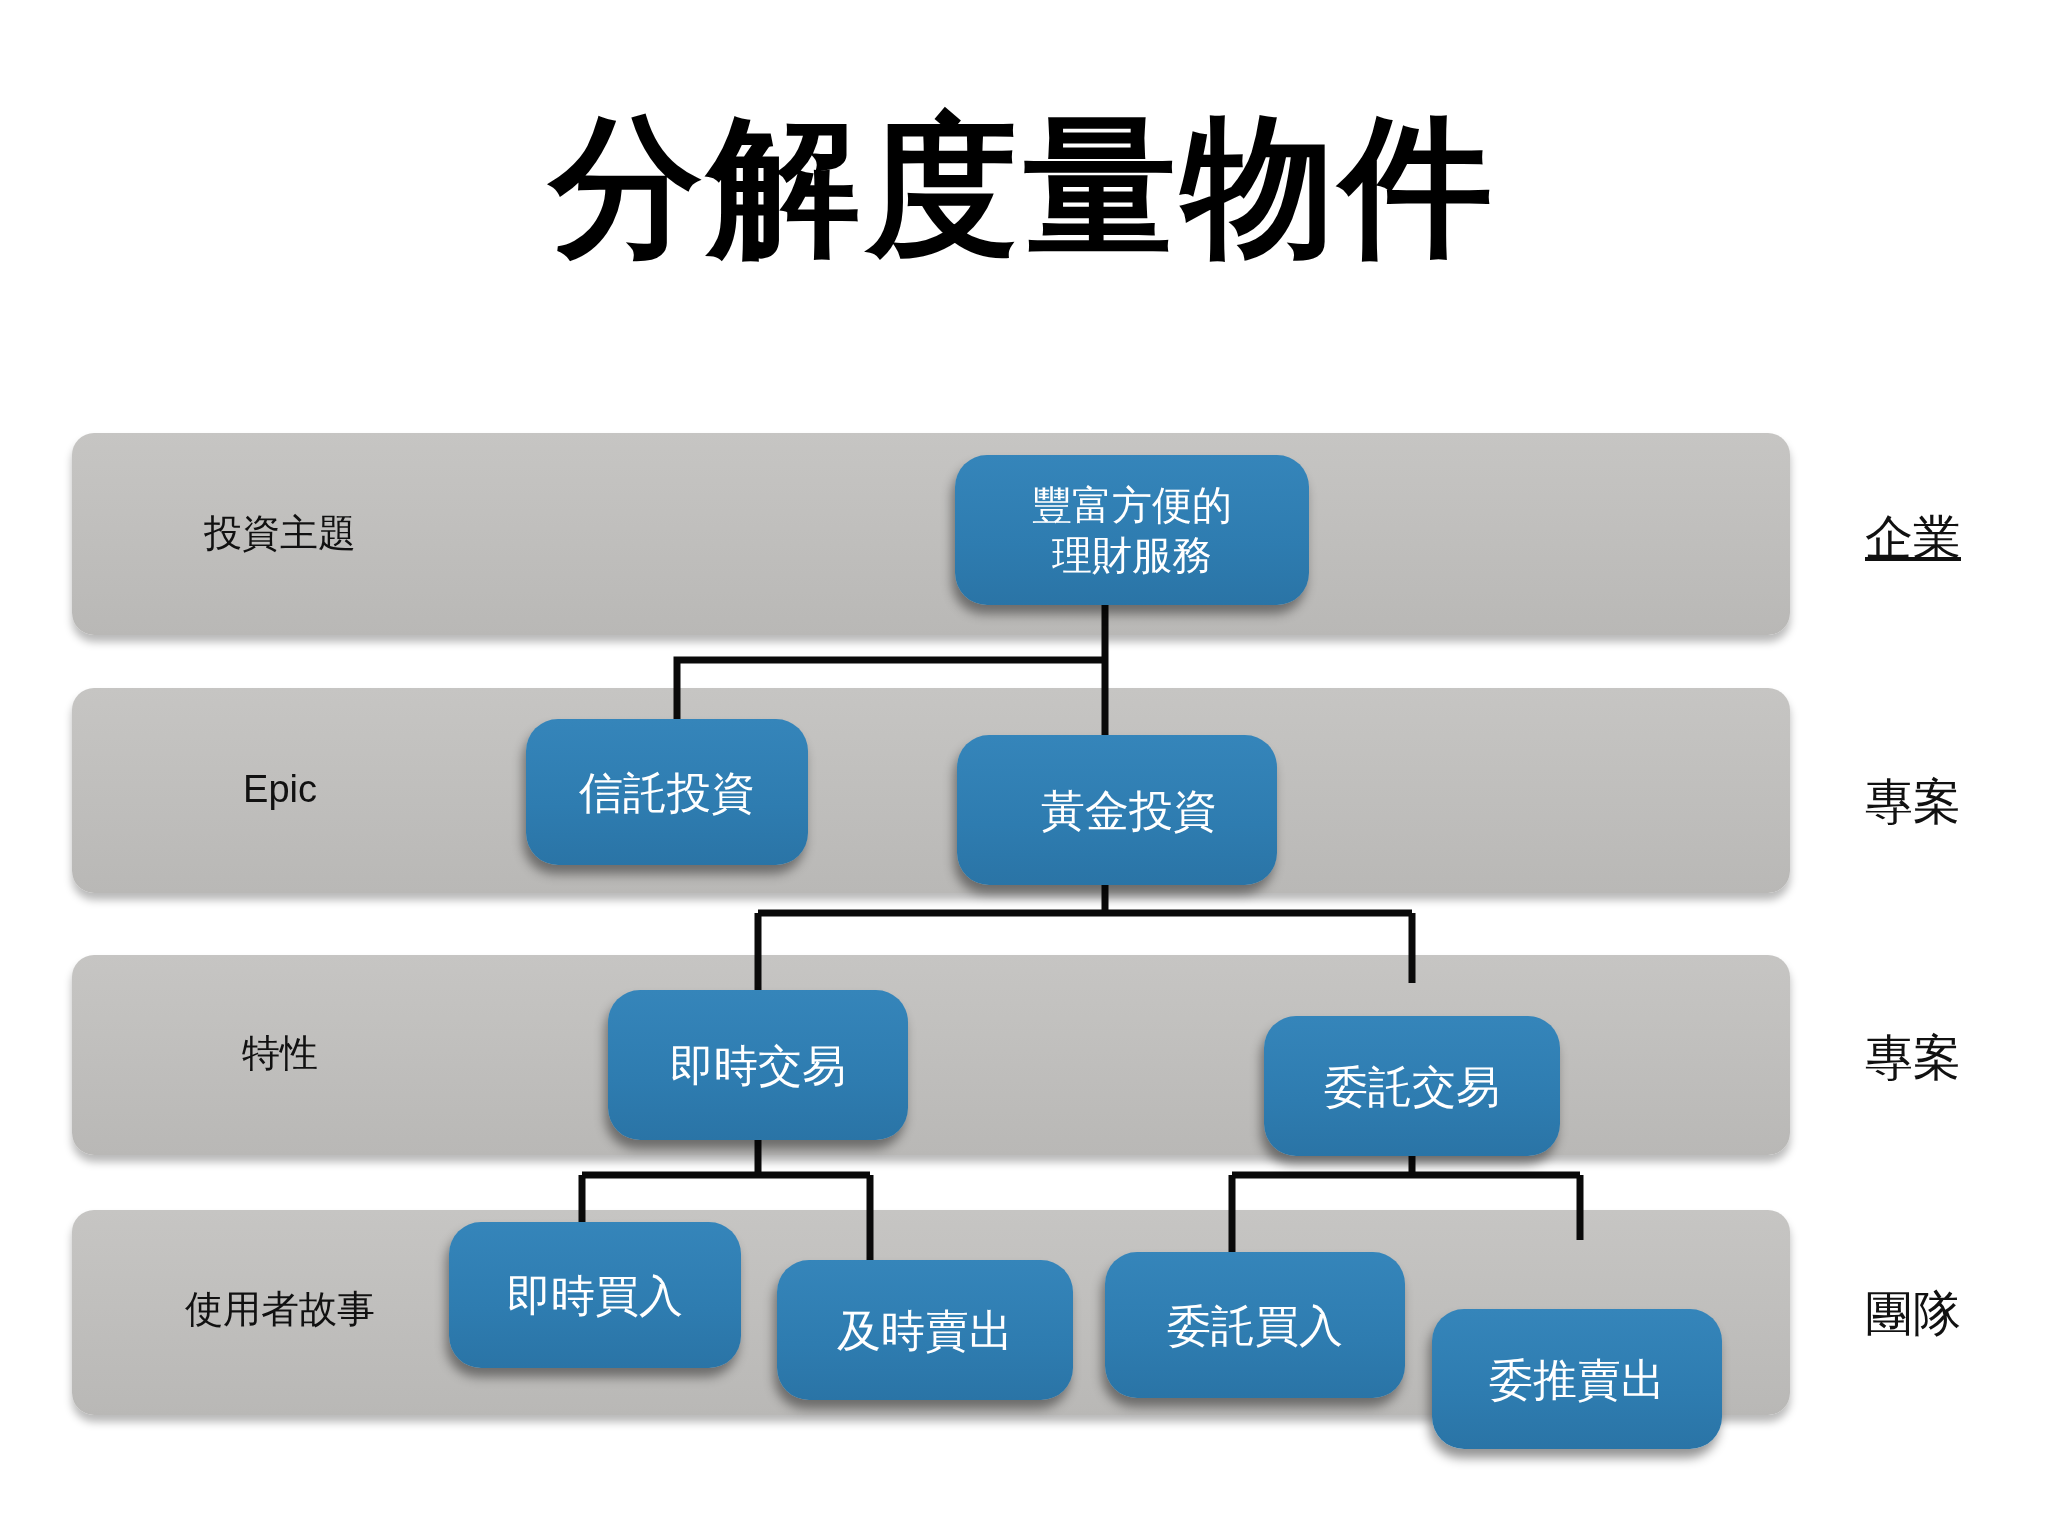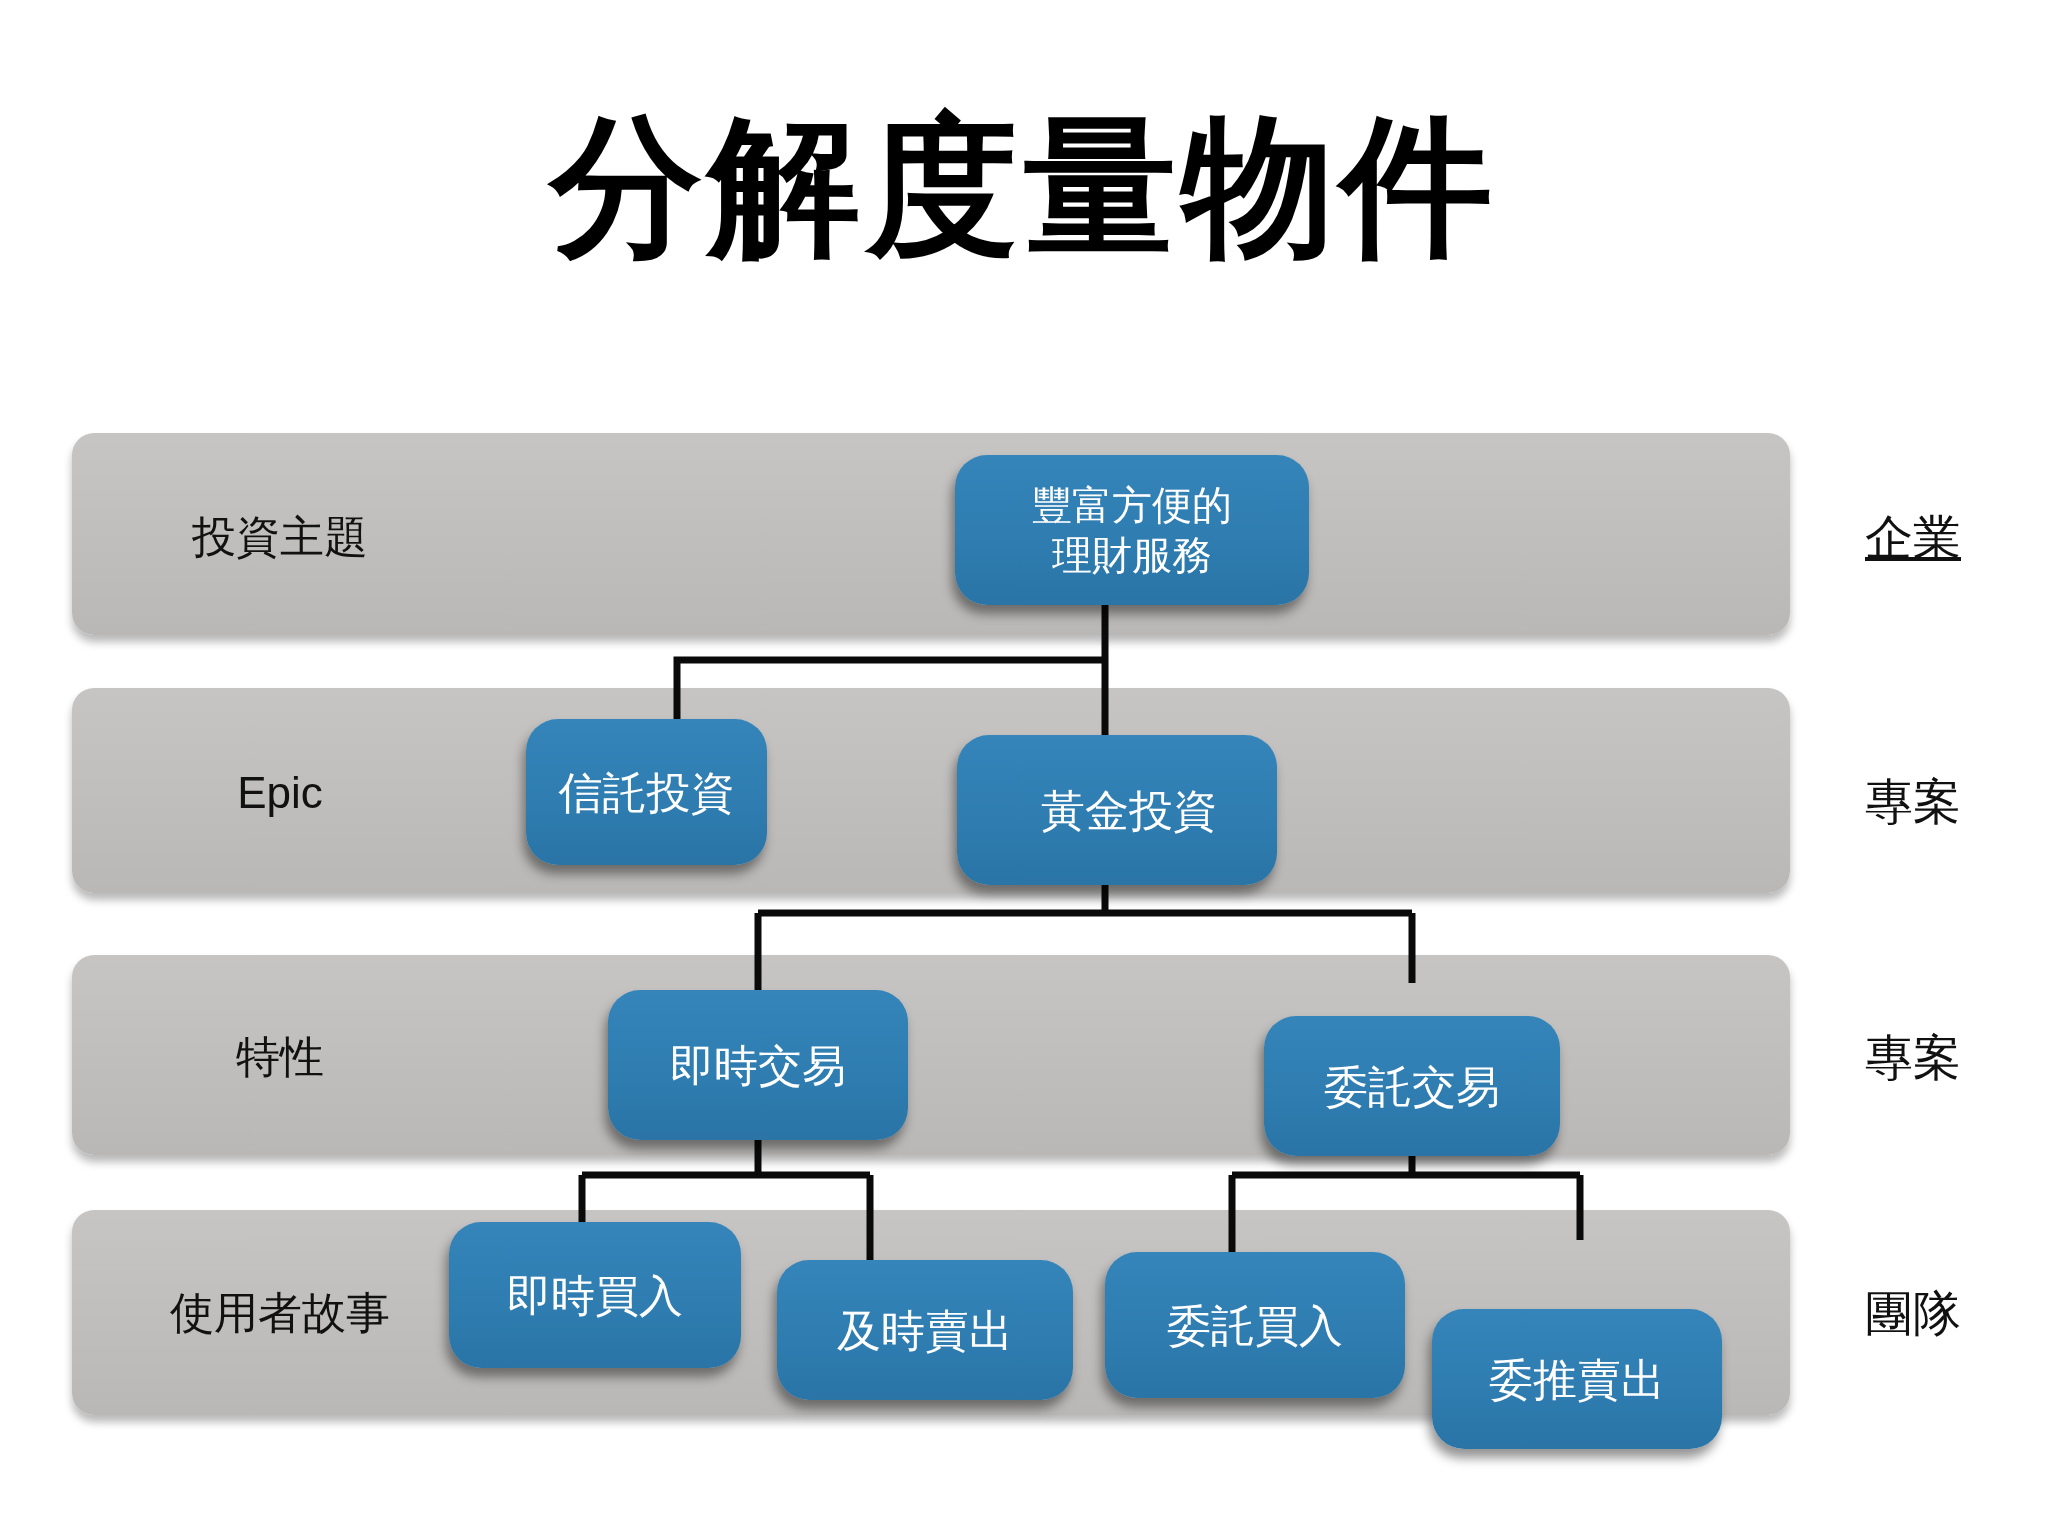--- a/index.html
+++ b/index.html
@@ -18,21 +18,21 @@
     background:linear-gradient(180deg,#c6c5c3 0%,#bfbebc 55%,#b9b8b6 100%);
     box-shadow:0 7px 9px rgba(0,0,0,0.28);
   }
   .band-1{top:433px;height:202px;}
   .band-2{top:688px;height:205px;}
   .band-3{top:955px;height:200px;}
   .band-4{top:1210px;height:205px;}
 
   .left-label{
     position:absolute;left:80px;width:400px;text-align:center;
-    font-size:44px;color:#111;
+    font-size:38px;color:#111;
   }
   .ll-1{top:508px;}
   .ll-2{top:768px;}
   .ll-3{top:1028px;}
   .ll-4{top:1284px;}
 
   .right-label{
     position:absolute;left:1808px;width:210px;text-align:center;
     font-size:48px;color:#111;
   }
@@ -45,21 +45,21 @@
   svg.connectors path{stroke:#0a0a0a;stroke-width:7;fill:none;}
 
   .node{
     position:absolute;display:flex;align-items:center;justify-content:center;
     background:linear-gradient(180deg,#3585ba 0%,#2e7cb0 60%,#2a74a6 100%);
     border-radius:32px;color:#ffffff;text-align:center;
     font-size:44px;line-height:1.25;white-space:pre-line;
     box-shadow:-3px 9px 11px rgba(0,0,0,0.42);
   }
   .n-theme{left:955px;top:455px;width:354px;height:150px;font-size:40px;}
-  .n-epic-trust{left:526px;top:719px;width:241px;height:146px;}
+  .n-epic-trust{left:526px;top:719px;width:282px;height:146px;}
   .n-epic-gold{left:957px;top:735px;width:296px;height:150px;padding-left:24px;}
   .n-feature-instant{left:608px;top:990px;width:300px;height:150px;}
   .n-feature-delegate{left:1264px;top:1016px;width:296px;height:140px;}
   .n-story-ib{left:449px;top:1222px;width:292px;height:146px;}
   .n-story-is{left:777px;top:1260px;width:296px;height:140px;}
   .n-story-db{left:1105px;top:1252px;width:300px;height:146px;}
   .n-story-ds{left:1432px;top:1309px;width:290px;height:140px;}
 </style>
 </head>
 <body>

